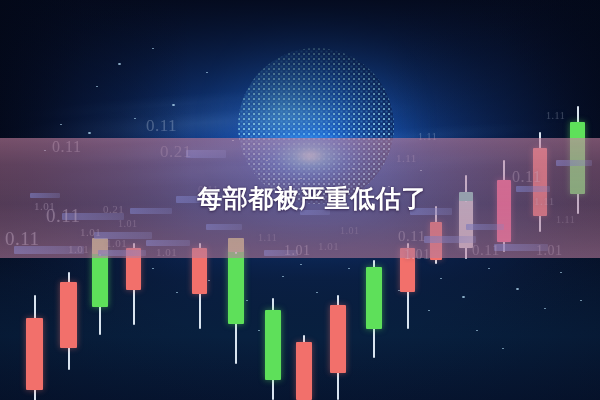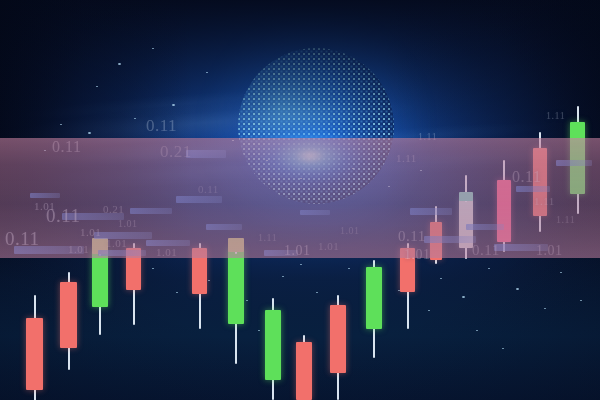--- a/index.html
+++ b/index.html
@@ -339,15 +339,16 @@
       <div class="numtxt" style="left: 536px; top: 243px; font-size: 14px; opacity: 0.52;">1.01</div>
       <div class="numtxt" style="left: 472px; top: 242px; font-size: 15px; opacity: 0.5;">0.11</div>
       <div class="numtxt" style="left: 546px; top: 110px; font-size: 10px; opacity: 0.4;">1.11</div>
       <div class="numtxt" style="left: 198px; top: 183px; font-size: 11px; opacity: 0.35;">0.11</div>
       <div class="numtxt" style="left: 258px; top: 232px; font-size: 10px; opacity: 0.38;">1.11</div>
       <div class="numtxt" style="left: 340px; top: 225px; font-size: 10px; opacity: 0.35;">1.01</div>
     </div>
 
   <div id="caption-band"></div>
   <div id="caption-text">
+    <div class="cap-line" id="cap-line-2">每部都被严重低估了</div>
   </div>
 
 </div>
 
 </body></html>

